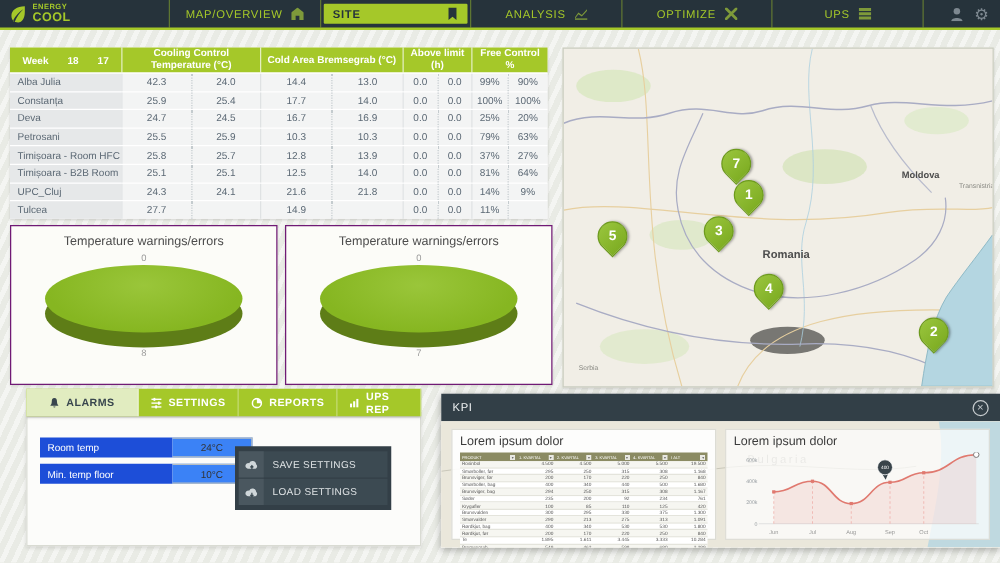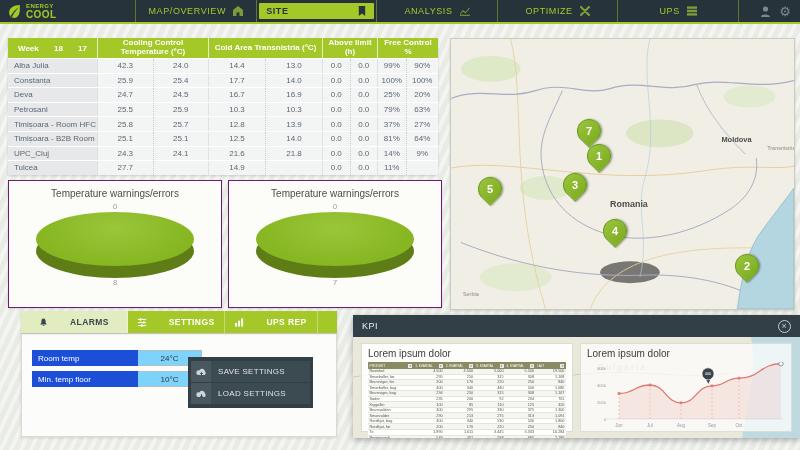--- a/index.html
+++ b/index.html
@@ -59,31 +59,31 @@
   .lbl-md{font-size:7.5px;font-weight:bold;fill:#4c4c4c}
   .lbl-sm{font-size:5.5px;fill:#8a8a84}
   .pin{position:absolute;width:24px;height:24px;border-radius:50% 50% 50% 0;transform:rotate(-45deg);
     background:linear-gradient(#96c23a,#7fae24);border:1px solid #6d9a1e;box-sizing:border-box;
     box-shadow:1px 1px 2px rgba(0,0,0,.35);cursor:pointer}
   .pin b{display:flex;width:100%;height:100%;align-items:center;justify-content:center;
     transform:rotate(45deg);color:#fff;font-size:11px;font-weight:bold}
   
   .tabbar{position:absolute;left:21px;top:311px;width:316px;height:22px;background:#a5c829;display:flex;
     z-index:3;box-shadow:0 1px 2px rgba(0,0,0,.15)}
-  .tab{display:flex;align-items:center;gap:22px;padding:0 10px;color:#fff;font-size:8.5px;font-weight:bold;
+  .tab{display:flex;align-items:center;gap:5px;padding:0 10px;color:#fff;font-size:8.5px;font-weight:bold;
     letter-spacing:.4px;cursor:pointer;border-right:1px solid rgba(255,255,255,.35)}
   .tab svg{width:9px;height:9px;fill:#fff}
   .tab.active{background:#e1ecc0;color:#39464e;padding:0 18px}
   .tab.active svg{fill:#39464e}
   .alarms-panel{position:absolute;left:21px;top:333px;width:316px;height:104px;background:#fcfcfa;
     border:1px solid #d9dbd3;box-sizing:border-box;z-index:2;box-shadow:0 1px 3px rgba(0,0,0,.12)}
   .field{position:absolute;left:10px;display:flex;height:16px}
   .flabel{width:106px;background:#1d4ed8;color:#fff;font-size:8px;display:flex;align-items:center;
     padding-left:6px;box-sizing:border-box}
-  .fvalue{width:64px;background:#7dd3fc;border:1px solid #b7bec2;border-left:none;color:#333;font-size:8px;
+  .fvalue{width:64px;background:#3b82f6;border:1px solid #b7bec2;border-left:none;color:#333;font-size:8px;
     display:flex;align-items:center;justify-content:center;box-sizing:border-box;cursor:text}
   .btn-stack{position:absolute;left:166px;top:23px;width:125px;background:#333f47;padding:3px;box-sizing:border-box}
   .dbtn{display:flex;align-items:center;height:21px;margin:1px 0;background:#3c4a52;color:#dfe3e5;
     font-size:8px;letter-spacing:.3px;cursor:pointer}
   .dbtn .ic{width:20px;height:21px;background:#4a575f;display:flex;align-items:center;justify-content:center;margin-right:7px}
   .dbtn svg{width:11px;height:9px}
   
   .kpi{position:absolute;left:353px;top:315px;width:447px;height:123px;z-index:4;box-shadow:0 2px 6px rgba(0,0,0,.3)}
   .kpi-head{height:22px;background:#323f47;color:#eef1f2;display:flex;align-items:center;
     justify-content:space-between;padding:0 9px;font-size:9px;letter-spacing:.5px}
@@ -168,21 +168,21 @@
 </header>
 
 <section class="week-table">
   <div class="wt-head">
     <div class="wt-corner">
       <span>Week</span>
       <span>18</span>
       <span>17</span>
     </div>
     <div class="wt-group">Cooling Control Temperature (°C)</div>
-    <div class="wt-group">Cold Area Transnistria (°C)</div>
+    <div class="wt-group">Cold Area Bremsegrab (°C)</div>
     <div class="wt-group">Above limit (h)</div>
     <div class="wt-group">Free Control %</div>
   </div>
   <div id="wt-body">
       <div class="wrow">
         <div class="wname">Alba Julia</div>
         <div class="wcell solid">42.3</div>
         <div class="wcell dot">24.0</div>
         <div class="wcell solid">14.4</div>
         <div class="wcell dot">13.0</div>
@@ -347,20 +347,27 @@
   <div class="tab">
     <svg viewBox="0 0 10 10">
         <rect y="1" width="9" height="1.2"></rect>
         <rect y="4.4" width="9" height="1.2"></rect>
         <rect y="7.8" width="9" height="1.2"></rect>
         <rect x="2" y="0.2" width="1.6" height="2.8"></rect>
         <rect x="6" y="3.6" width="1.6" height="2.8"></rect>
         <rect x="3.5" y="7" width="1.6" height="2.8"></rect>
       </svg>
     <span>SETTINGS</span>
+  </div>
+  <div class="tab">
+    <svg viewBox="0 0 10 10">
+        <circle cx="5" cy="5" r="4" fill="none" stroke="#fff" stroke-width="1.4"></circle>
+        <path d="M5 5 L5 1.2 A3.8 3.8 0 0 1 8.8 5 Z"></path>
+      </svg>
+    <span>REPORTS</span>
   </div>
   <div class="tab">
     <svg viewBox="0 0 10 10">
         <rect x="0" y="5.5" width="2.2" height="4"></rect>
         <rect x="3.4" y="3" width="2.2" height="6.5"></rect>
         <rect x="6.8" y="0.5" width="2.2" height="9"></rect>
       </svg>
     <span>UPS REP</span>
   </div>
 </section>

